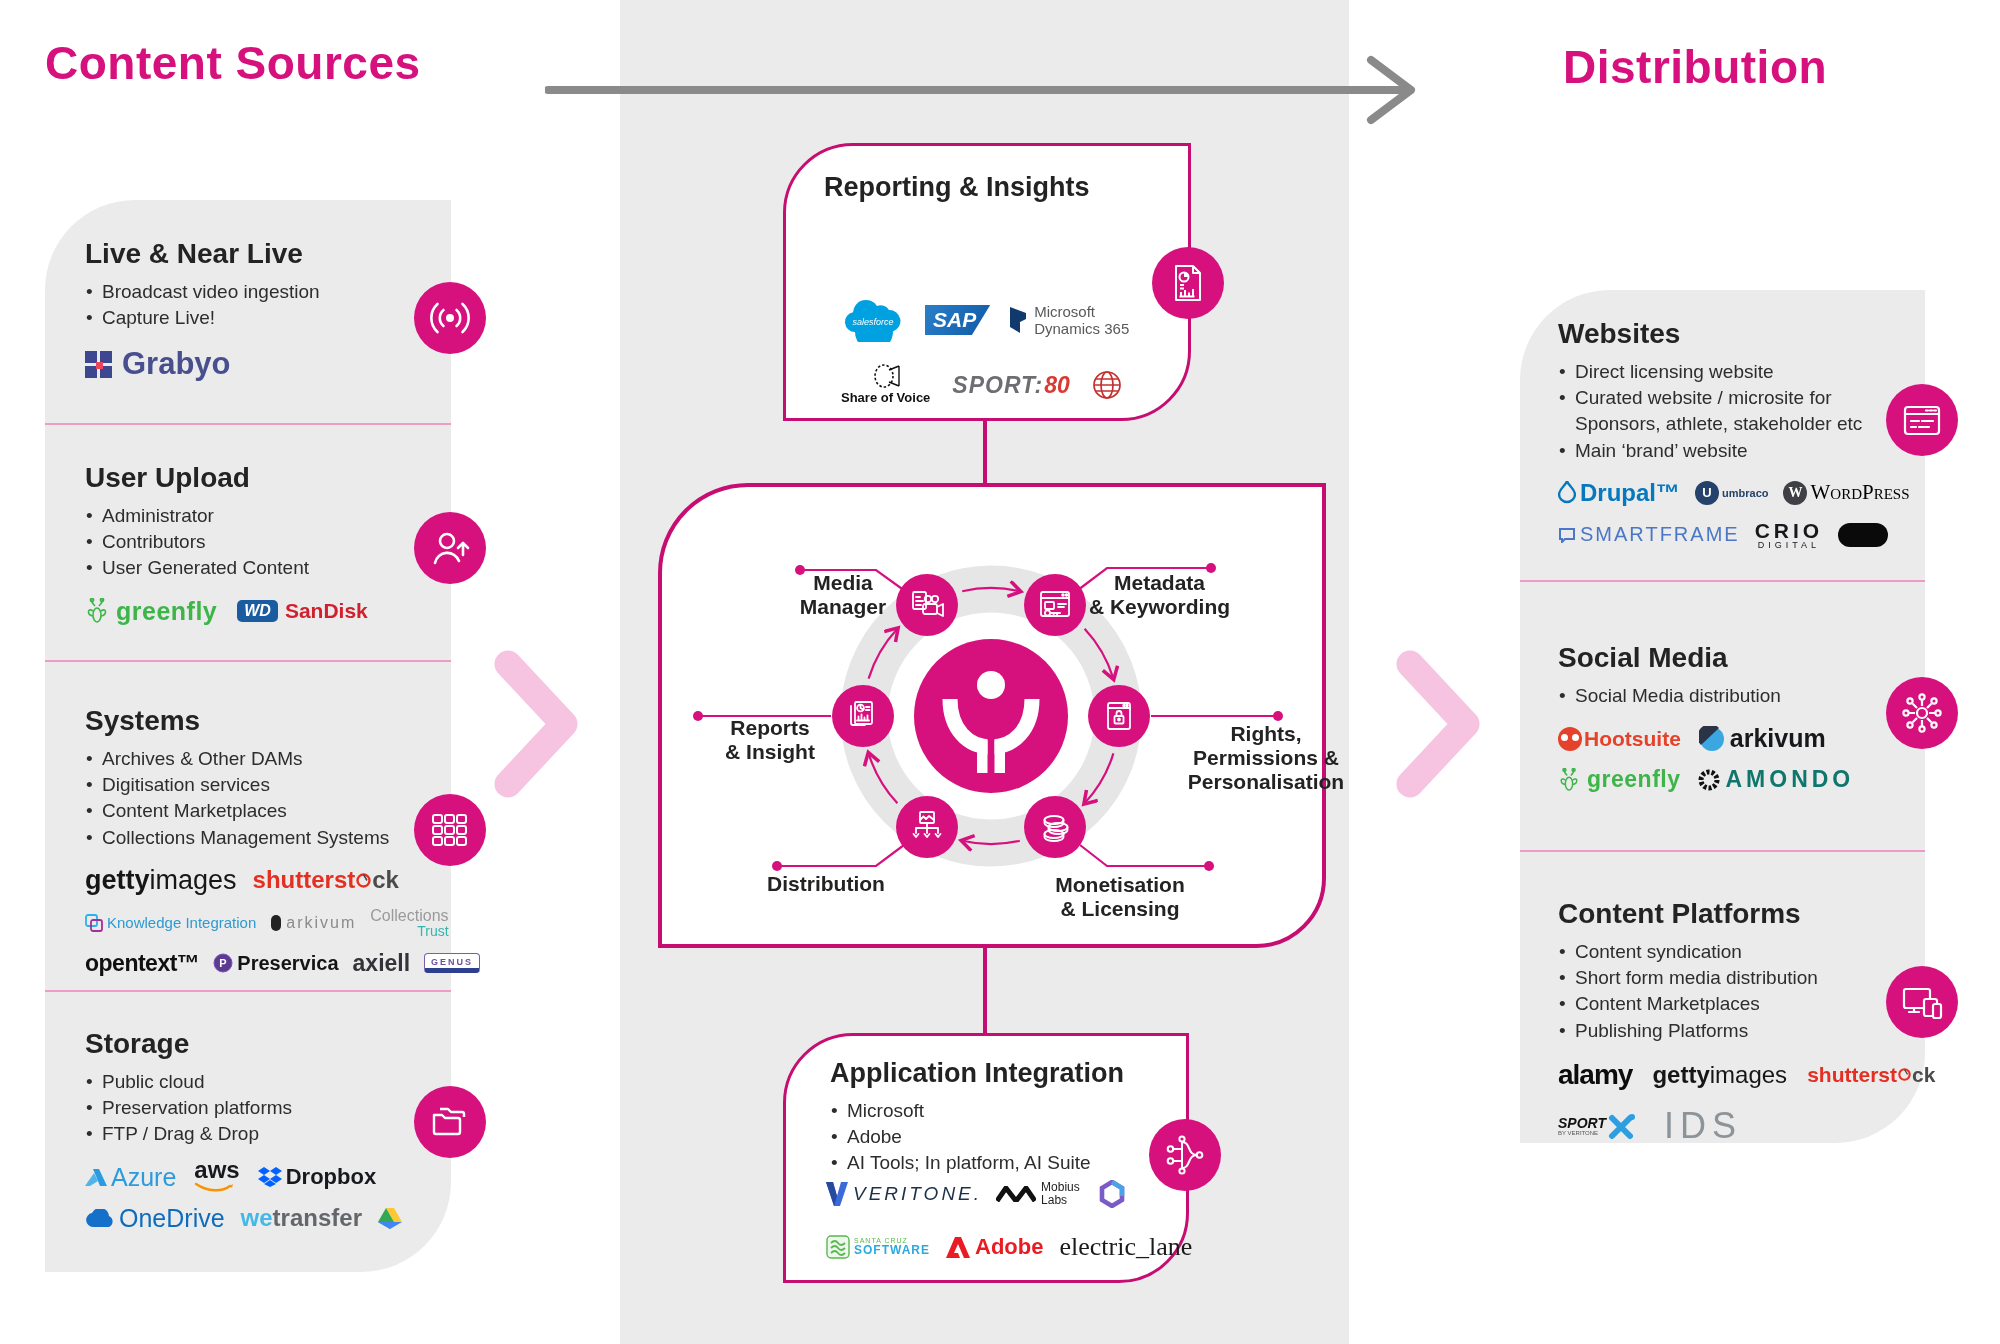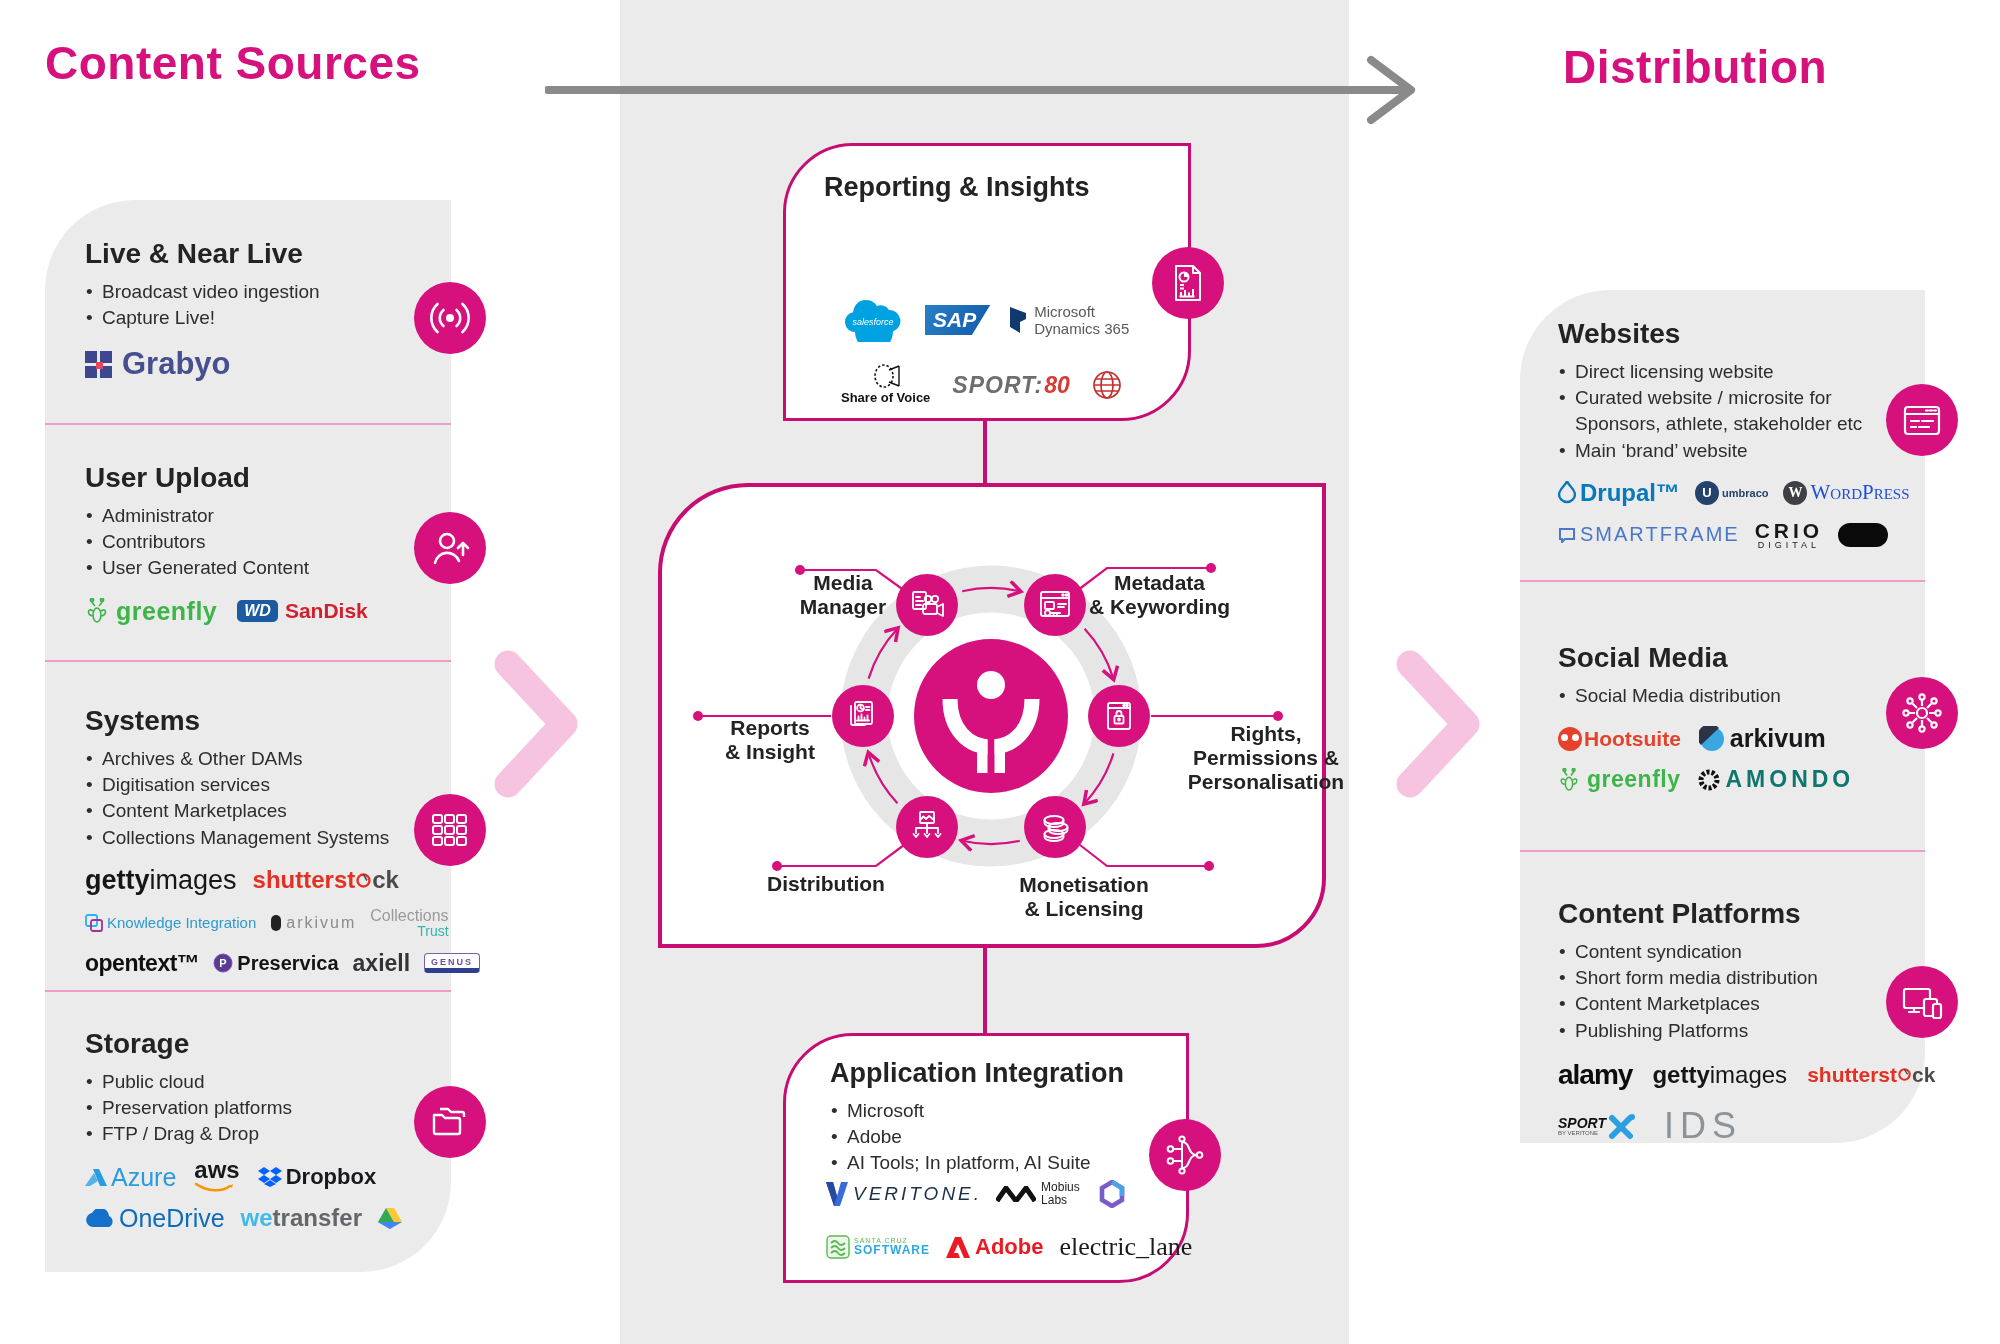--- a/index.html
+++ b/index.html
@@ -63,21 +63,21 @@
   .scs-bot{font-size:12px;font-weight:bold;color:#2da9e0;letter-spacing:1px;line-height:1.1;}
   .adobe{font-size:22px;font-weight:800;color:#ea1b22;}
   .elane{font-family:"Liberation Serif",serif;font-size:26px;color:#1a1a1a;}
   .drupal{font-size:24px;font-weight:800;color:#0678be;}
   .umbraco-c{width:24px;height:24px;border-radius:50%;background:#24426b;color:#fff;
              display:inline-flex;align-items:center;justify-content:center;font-size:13px;font-weight:bold;}
   .umbraco-t{font-size:11px;font-weight:bold;color:#24426b;}
   .wp-c{width:24px;height:24px;border-radius:50%;background:#3f3f46;color:#fff;
         display:inline-flex;align-items:center;justify-content:center;
         font-family:"Liberation Serif",serif;font-size:14px;font-weight:bold;}
-  .wp-t{font-family:"Liberation Serif",serif;font-variant:small-caps;font-size:21px;color:#1d4ed8;}
+  .wp-t{font-family:"Liberation Serif",serif;font-variant:small-caps;font-size:21px;color:#000000;}
   .smartframe{font-size:20px;font-weight:300;color:#4a77c8;letter-spacing:2px;}
   .crio{font-size:21px;font-weight:800;color:#17171c;letter-spacing:4px;line-height:1;}
   .crio-sub{font-size:9px;color:#17171c;letter-spacing:4px;line-height:1;}
   .blackpill{width:62px;height:24px;border-radius:13px;background:#0a0a0a;}
   .hoot{font-size:21px;font-weight:800;color:#e5422b;}
   .owl{width:24px;height:24px;border-radius:50%;background:#e5422b;position:relative;}
   .owl::before,.owl::after{content:"";position:absolute;top:7px;width:7px;height:7px;
         border-radius:50%;background:#fff;}
   .owl::before{left:3px}.owl::after{right:3px}
   .socialie{font-size:25px;font-weight:600;color:#17181b;}
@@ -477,21 +477,21 @@
   </div>
   <div class="hub-label" style="left:1072px;top:571px;width:175px;">
     <span>Metadata</span>
     <span>&amp; Keywording</span>
   </div>
   <div class="hub-label" style="left:1171px;top:722px;width:190px;">
     <span>Rights,</span>
     <span>Permissions &amp;</span>
     <span>Personalisation</span>
   </div>
-  <div class="hub-label" style="left:1004px;top:873px;width:160px;">
+  <div class="hub-label" style="left:1040px;top:873px;width:160px;">
     <span>Monetisation</span>
     <span>&amp; Licensing</span>
   </div>
   <div class="hub-label" style="left:746px;top:872px;width:160px;">
     <span>Distribution</span>
   </div>
   <div class="hub-label" style="left:690px;top:716px;width:160px;">
     <span>Reports</span>
     <span>&amp; Insight</span>
   </div>

